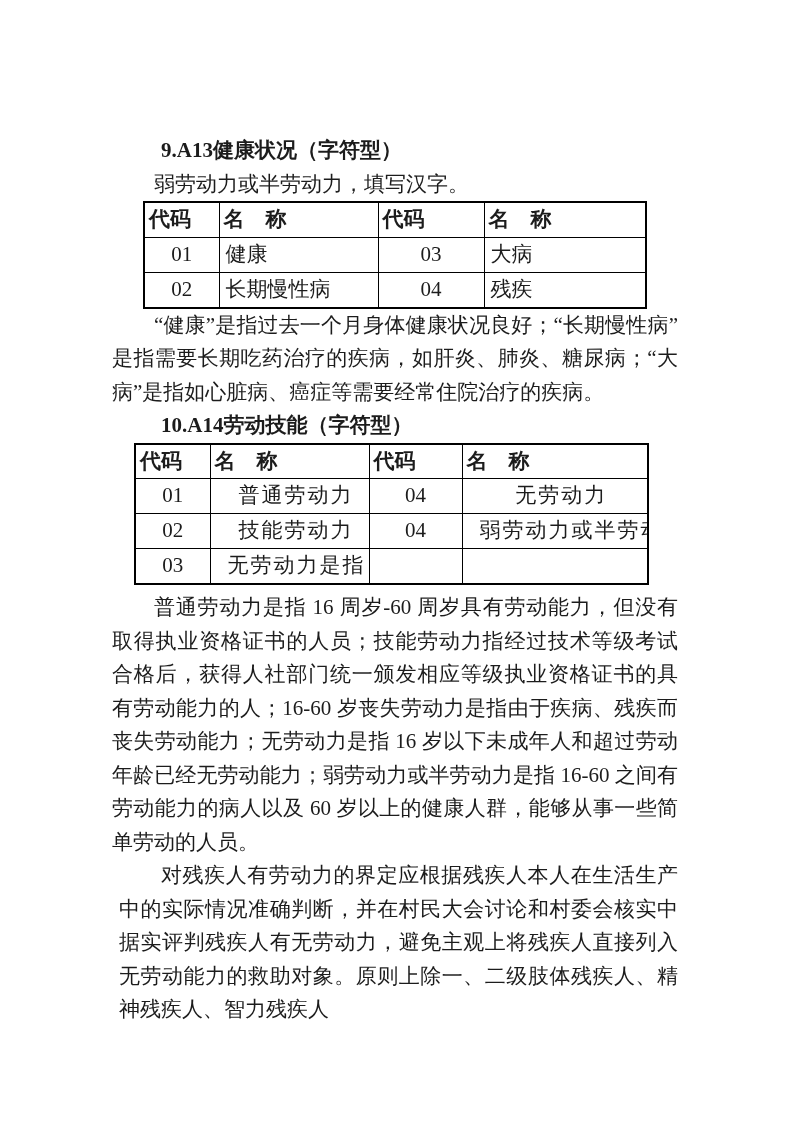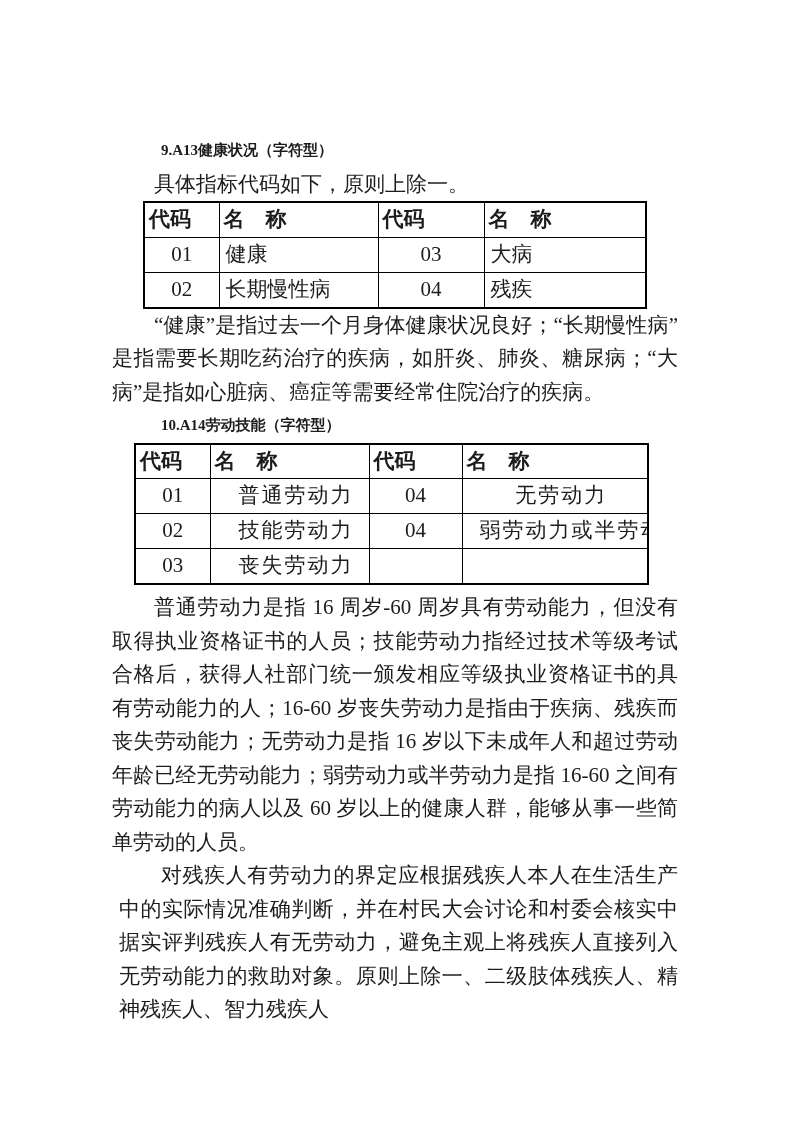--- a/index.html
+++ b/index.html
@@ -17,21 +17,21 @@
     font-family: "Liberation Serif", "DejaVu Serif", serif;
     font-size: 21px;
     line-height: 33.5px;
     box-sizing: border-box;
     padding: 134px 115px 0 112px;
     overflow: hidden;
   }
   .heading {
     margin: 0;
     padding-left: 49px;
-    font-size: 15px;
+    font-size: 21px;
     font-weight: bold;
     line-height: 33.5px;
   }
   .para {
     margin: 0;
     text-align: justify;
     text-indent: 42px;
   }
   .para-inset {
     padding-left: 7px;
@@ -71,21 +71,21 @@
   .table-a14 .cell-name { text-align: center; letter-spacing: 2px; padding-left: 17px; }
   .para3 { margin-top: 6px; }
 </style>
 </head>
 <body>
 
 <div class="page">
 
   <h2 class="heading">9.A13健康状况（字符型）</h2>
 
-  <p class="para">具体指标代码如下，原则上除一。</p>
+  <p class="para">弱劳动力或半劳动力，填写汉字。</p>
 
   <table class="code-table table-a13">
     <colgroup>
       <col style="width:75px">
         <col style="width:159px">
         <col style="width:106px">
         <col style="width:162px">
     </colgroup>
     <thead>
       <tr>
@@ -139,21 +139,21 @@
         <td class="cell-name">无劳动力</td>
       </tr>
       <tr>
         <td class="cell-code">02</td>
         <td class="cell-name">技能劳动力</td>
         <td class="cell-code">04</td>
         <td class="cell-name">弱劳动力或半劳动力</td>
       </tr>
       <tr>
         <td class="cell-code">03</td>
-        <td class="cell-name">丧失劳动力</td>
+        <td class="cell-name">无劳动力是指</td>
         <td class="cell-code"></td>
         <td class="cell-name"></td>
       </tr>
     </tbody>
   </table>
 
   <p class="para para3">普通劳动力是指 16 周岁-60 周岁具有劳动能力，但没有取得执业资格证书的人员；技能劳动力指经过技术等级考试合格后，获得人社部门统一颁发相应等级执业资格证书的具有劳动能力的人；16-60 岁丧失劳动力是指由于疾病、残疾而丧失劳动能力；无劳动力是指 16 岁以下未成年人和超过劳动年龄已经无劳动能力；弱劳动力或半劳动力是指 16-60 之间有劳动能力的病人以及 60 岁以上的健康人群，能够从事一些简单劳动的人员。</p>
 
   <p class="para para-inset">对残疾人有劳动力的界定应根据残疾人本人在生活生产中的实际情况准确判断，并在村民大会讨论和村委会核实中据实评判残疾人有无劳动力，避免主观上将残疾人直接列入无劳动能力的救助对象。原则上除一、二级肢体残疾人、精神残疾人、智力残疾人</p>
 

